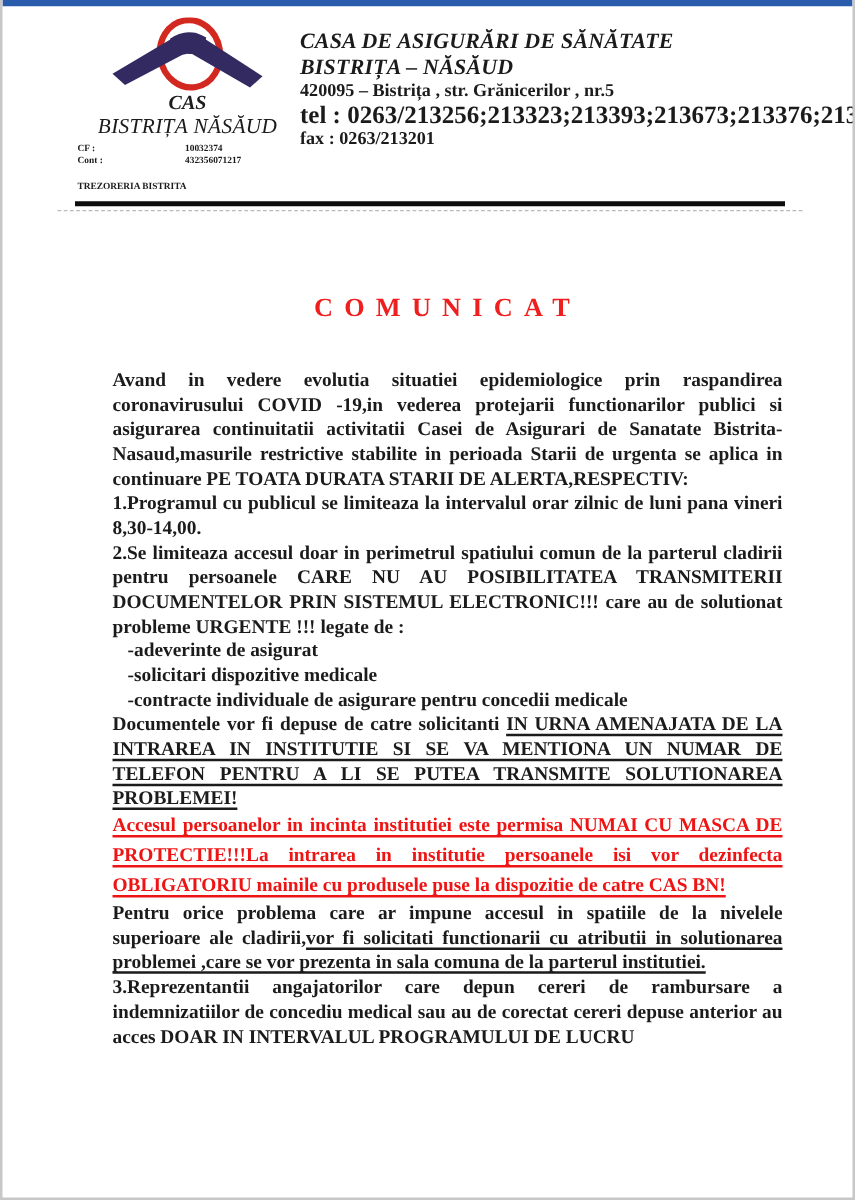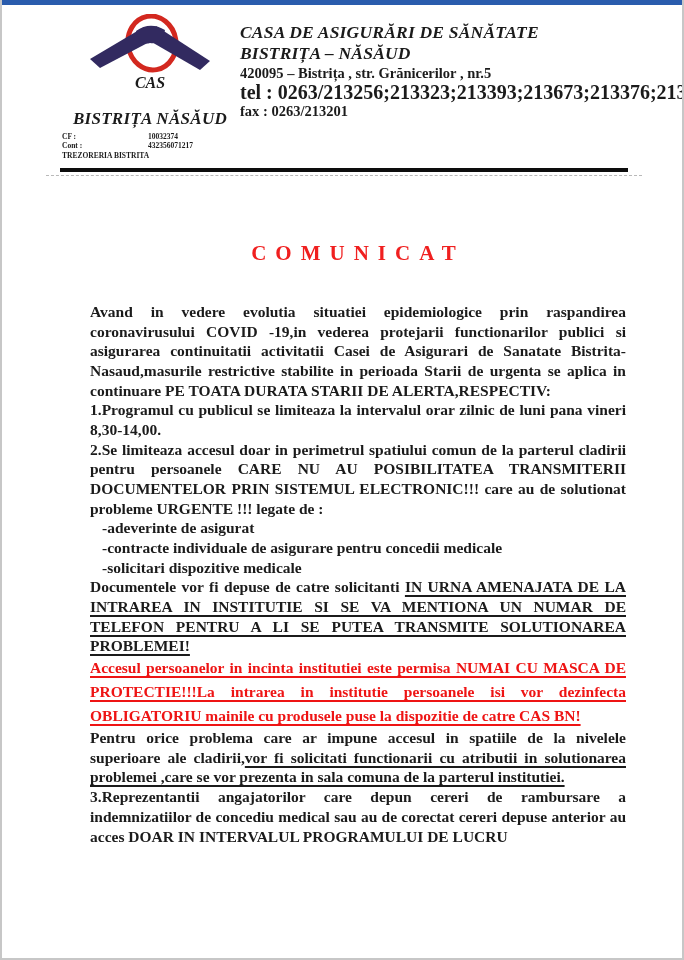--- a/index.html
+++ b/index.html
@@ -33,28 +33,28 @@
     display:flex;
     padding:14px 20px 0 58px;
     align-items:flex-start;
   }
   .logo-col{width:180px;flex:0 0 auto;text-align:center;}
   .logo-art{display:block;margin:0 auto;}
   .logo-acronym{
     font-style:italic;font-weight:bold;font-size:16px;line-height:17px;margin-top:-2px;
   }
   .logo-name{
-    font-style:italic;font-weight:bold;font-size:17px;line-height:19px;letter-spacing:.3px;margin-top:18px;
+    font-style:italic;font-weight:normal;font-size:17px;line-height:19px;letter-spacing:.3px;
   }
   .registry{
     margin-top:4px;text-align:left;font-weight:bold;font-size:7.5px;line-height:9px;
     padding-left:2px;
   }
   .reg-row{display:grid;grid-template-columns:86px auto;}
-  .reg-treasury{margin-top:1px;}
+  .reg-treasury{margin-top:12px;}
   .org-col{flex:1 1 auto;padding-top:8px;min-width:0;}
   .org-1,.org-2{font-style:italic;font-weight:bold;font-size:17.5px;line-height:21px;letter-spacing:.2px;}
   .org-addr{font-weight:bold;font-size:14.5px;line-height:19px;}
   .org-tel{font-weight:bold;font-size:20px;line-height:19px;white-space:nowrap;}
   .org-fax{font-weight:bold;font-size:14.5px;line-height:19px;}
   
   .rule{height:4px;background:#0d0d0d;margin:8px 54px 0 58px;}
   .rule-dashed{border-top:1.5px dashed #b9b9b9;margin:3px 40px 0 44px;}
   
   .title{
@@ -132,22 +132,22 @@
 
   <main class="body">
     <p class="p-intro">Avand in vedere  evolutia situatiei epidemiologice prin raspandirea coronavirusului COVID -19,in vederea protejarii functionarilor publici si asigurarea continuitatii activitatii Casei de Asigurari de Sanatate Bistrita-Nasaud,masurile restrictive stabilite in perioada Starii de urgenta se aplica in continuare PE TOATA DURATA STARII DE ALERTA,RESPECTIV:</p>
 
     <p class="p-point1">1.Programul cu publicul se limiteaza la intervalul orar zilnic de luni pana vineri 8,30-14,00.</p>
 
     <p class="p-point2">2.Se limiteaza accesul doar in perimetrul spatiului comun de la parterul cladirii pentru persoanele CARE NU AU POSIBILITATEA TRANSMITERII DOCUMENTELOR PRIN SISTEMUL ELECTRONIC!!! care au de solutionat probleme URGENTE !!! legate de :</p>
 
     <div class="list">
       <div class="list-item">-adeverinte de asigurat</div>
+      <div class="list-item">-solicitari dispozitive medicale</div>
       <div class="list-item">-contracte individuale de asigurare pentru concedii medicale</div>
-      <div class="list-item">-solicitari dispozitive medicale</div>
     </div>
 
     <p class="p-documents"><span>Documentele vor fi depuse de catre solicitanti </span><span class="u">IN URNA AMENAJATA DE LA INTRAREA IN INSTITUTIE SI SE VA MENTIONA UN NUMAR DE TELEFON PENTRU A LI SE PUTEA TRANSMITE SOLUTIONAREA PROBLEMEI!</span></p>
 
     <p class="p-mask u">Accesul persoanelor in incinta institutiei este permisa NUMAI CU MASCA DE PROTECTIE!!!La intrarea in institutie persoanele isi vor dezinfecta OBLIGATORIU mainile cu produsele puse la dispozitie de catre CAS BN!</p>
 
     <p class="p-levels"><span>Pentru orice problema care ar impune accesul in spatiile de la nivelele superioare ale cladirii,</span><span class="u">vor fi solicitati functionarii cu atributii in solutionarea problemei ,care se vor prezenta in sala comuna de la parterul institutiei.</span></p>
 
     <p class="p-point3">3.Reprezentantii angajatorilor care depun cereri de rambursare a indemnizatiilor de concediu medical sau au de corectat cereri depuse anterior au acces DOAR IN INTERVALUL PROGRAMULUI DE LUCRU</p>
   </main>

